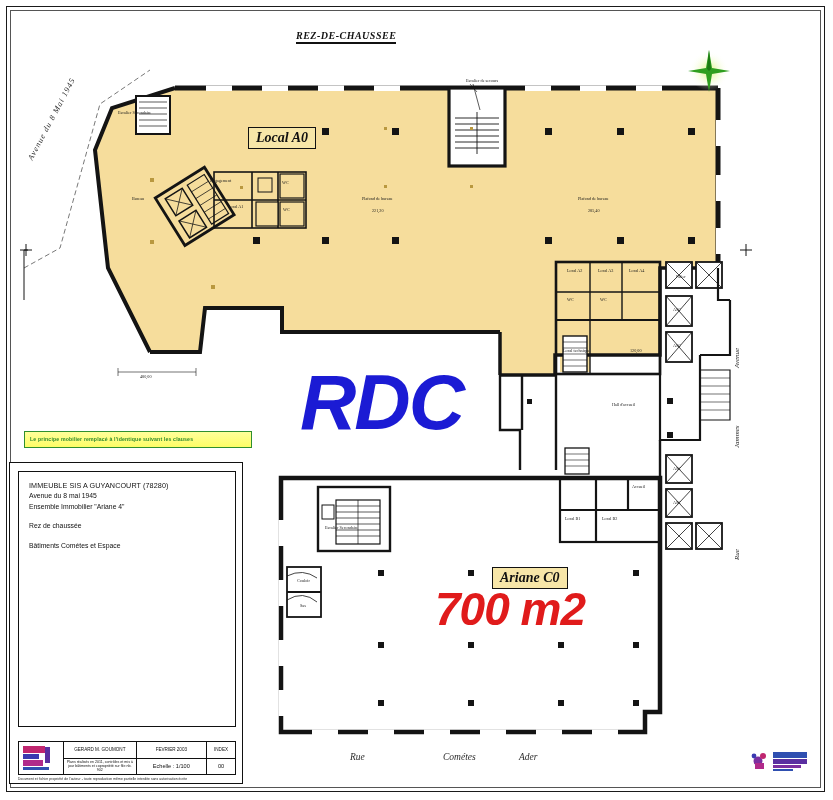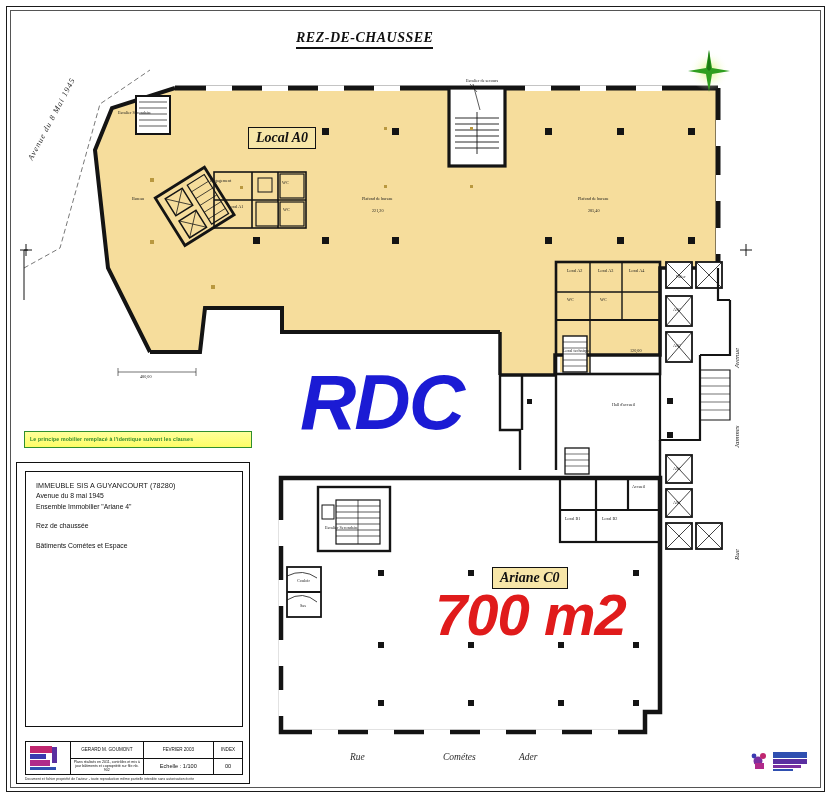--- a/index.html
+++ b/index.html
@@ -10,50 +10,50 @@
 
   
   .frame-outer{position:absolute;left:6px;top:6px;width:819px;height:786px;
                border:1.5px solid #1a1a1a;box-sizing:border-box;}
   .frame-inner{position:absolute;left:10px;top:10px;width:811px;height:778px;
                border:0.8px solid #555;box-sizing:border-box;}
 
   
   .sheet-title{position:absolute;left:296px;top:30px;
         font-family:"Liberation Serif", serif;font-weight:bold;font-style:italic;
-        font-size:14px;letter-spacing:0.5px;color:#111;
+        font-size:10px;letter-spacing:0.5px;color:#111;
         border-bottom:2.5px solid #111;padding-bottom:1px;}
 
   
   #plan{position:absolute;left:0;top:0;width:833px;height:800px;}
 
   
   .big-rdc{position:absolute;left:300px;top:363px;
       font-family:"Liberation Sans", sans-serif;font-style:italic;font-weight:bold;
       font-size:78px;color:#1b1bd4;line-height:1;letter-spacing:-2px;}
   .big-area{position:absolute;left:435px;top:586px;
       font-family:"Liberation Sans", sans-serif;font-style:italic;font-weight:bold;
-      font-size:58px;color:#e01b1b;line-height:1;letter-spacing:-1px;}
+      font-size:46px;color:#e01b1b;line-height:1;letter-spacing:-1px;}
 
   
   .local-tag{position:absolute;background:#f7e6a8;border:1.6px solid #111;
        font-family:"Liberation Serif", serif;font-weight:bold;font-style:italic;
        font-size:14px;color:#111;padding:2px 7px 2px 7px;white-space:nowrap;}
   .local-a0{left:248px;top:127px;}
   .local-c0{left:492px;top:567px;}
 
   
   .note-band{position:absolute;left:24px;top:431px;width:228px;height:17px;
       border:1px solid #2f8f2f;background:linear-gradient(#ffff9a,#fdfd66);
       box-sizing:border-box;overflow:hidden;}
   .note-band span{display:block;font-size:5.2px;color:#2e8b2e;font-weight:bold;
       line-height:15px;padding-left:5px;letter-spacing:0.15px;white-space:nowrap;}
 
   
-  .cartouche{position:absolute;left:16px;top:462px;width:234px;height:322px;
+  .cartouche{position:absolute;left:9px;top:462px;width:234px;height:322px;
       border:1.4px solid #111;background:#fff;box-sizing:border-box;}
   .cart-inner{position:absolute;left:8px;top:8px;width:218px;height:256px;
       border:1px solid #111;box-sizing:border-box;padding:8px 10px;}
   .cart-l1{font-size:7.2px;color:#111;letter-spacing:0.1px;line-height:1.55;}
   .cart-l2{font-size:6.8px;color:#111;line-height:1.6;}
   .cart-title{margin-top:34px;font-size:14.5px;color:#111;letter-spacing:1.2px;}
   .cart-sub{margin-top:9px;font-size:6.8px;color:#111;}
   .cart-sub2{margin-top:13px;font-size:6.8px;color:#111;}
 
   .cart-table{position:absolute;left:8px;top:278px;width:218px;height:34px;

